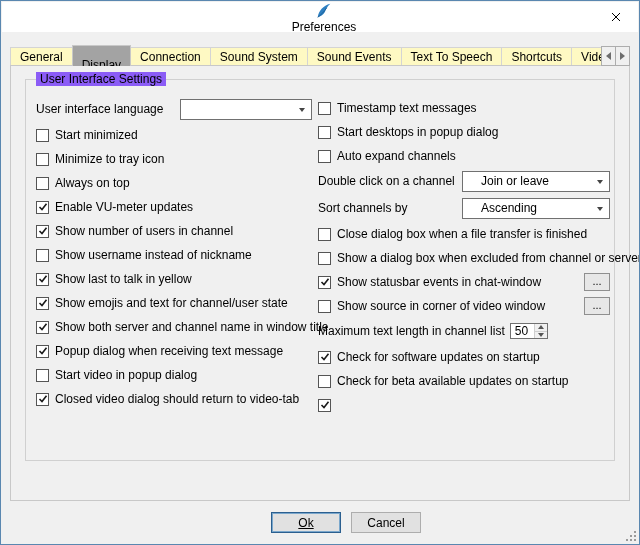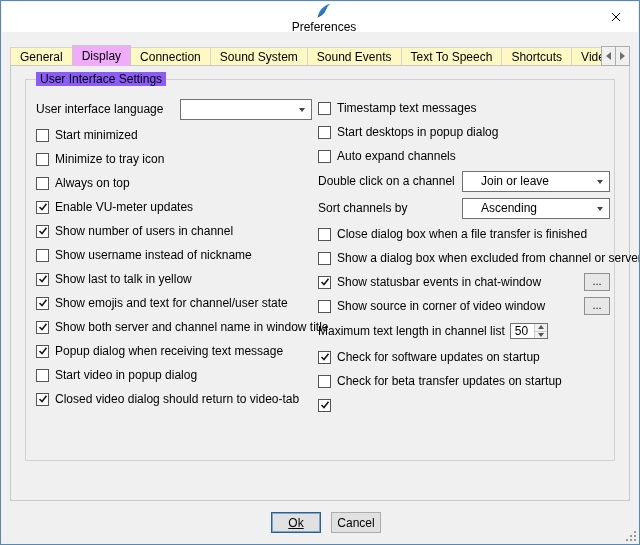--- a/index.html
+++ b/index.html
@@ -27,21 +27,21 @@
   .tabs {
     position:absolute; left:9px; top:44px; right:9px; height:21px;
     display:flex; align-items:flex-end; overflow:hidden; white-space:nowrap;
   }
   .tab {
     height:19px; padding:2px 9px 0 9px; font-size:12px; color:#000;
     background:#fef9c3; border:1px solid #d4d4d4; border-bottom:none;
     margin-right:-1px; flex:none;
   }
   .tab.active {
-    height:21px; padding-top:3px; background:#f0abfc;
+    height:21px; padding-top:12px; background:#a3a3a3;
     border-color:#c8c8c8; position:relative; z-index:3;
   }
   .tab-scroll {
     position:absolute; right:0; top:1px; height:20px; display:flex; z-index:4;
   }
   .tab-scroll .sbtn {
     width:15px; height:20px; background:#f0f0f0; border:1px solid #adadad;
     display:flex; align-items:center; justify-content:center; margin-left:-1px;
   }
   .tri-left  { width:0; height:0; border-top:4px solid transparent; border-bottom:4px solid transparent; border-right:5px solid #6d6d6d; }
@@ -106,21 +106,21 @@
   
   .more {
     margin-left:auto; width:26px; height:18px; font-size:11px; line-height:10px;
     background:#e7e7e7; border:1px solid #8f8f8f; color:#000;
     display:flex; align-items:flex-start; justify-content:center; padding-top:2px;
   }
 
   
   .button-row { position:absolute; left:270px; top:511px; display:flex; gap:10px; }
   .btn {
-    width:50px; height:21px; background:#e1e1e1; border:1px solid #adadad;
+    width:70px; height:21px; background:#e1e1e1; border:1px solid #adadad;
     font-size:12px; color:#000; display:flex; align-items:center; justify-content:center;
     position:relative;
   }
   .btn-ok { border:1px solid #2b5f8f; box-shadow: inset 0 0 0 1px #7aa7cc; }
   .btn-ok .btn-label { text-decoration:underline; }
 
   .grip { position:absolute; right:2px; bottom:2px; width:13px; height:13px; }
 
   .lbl { color:#000; }
 </style>
@@ -326,21 +326,21 @@
         <div class="row">
           <span class="cb checked">
               <svg viewBox="0 0 10 10">
                 <path d="M1.5 5 L4 7.5 L8.5 1.8" stroke="#1a1a1a" stroke-width="1.6" fill="none"></path>
               </svg>
             </span>
           <span class="lbl">Check for software updates on startup</span>
         </div>
         <div class="row">
           <span class="cb"></span>
-          <span class="lbl">Check for beta transfer updates on startup</span>
+          <span class="lbl">Check for beta available updates on startup</span>
         </div>
         <div class="row">
           <span class="cb checked">
               <svg viewBox="0 0 10 10">
                 <path d="M1.5 5 L4 7.5 L8.5 1.8" stroke="#1a1a1a" stroke-width="1.6" fill="none"></path>
               </svg>
             </span>
         </div>
 
       </div>

